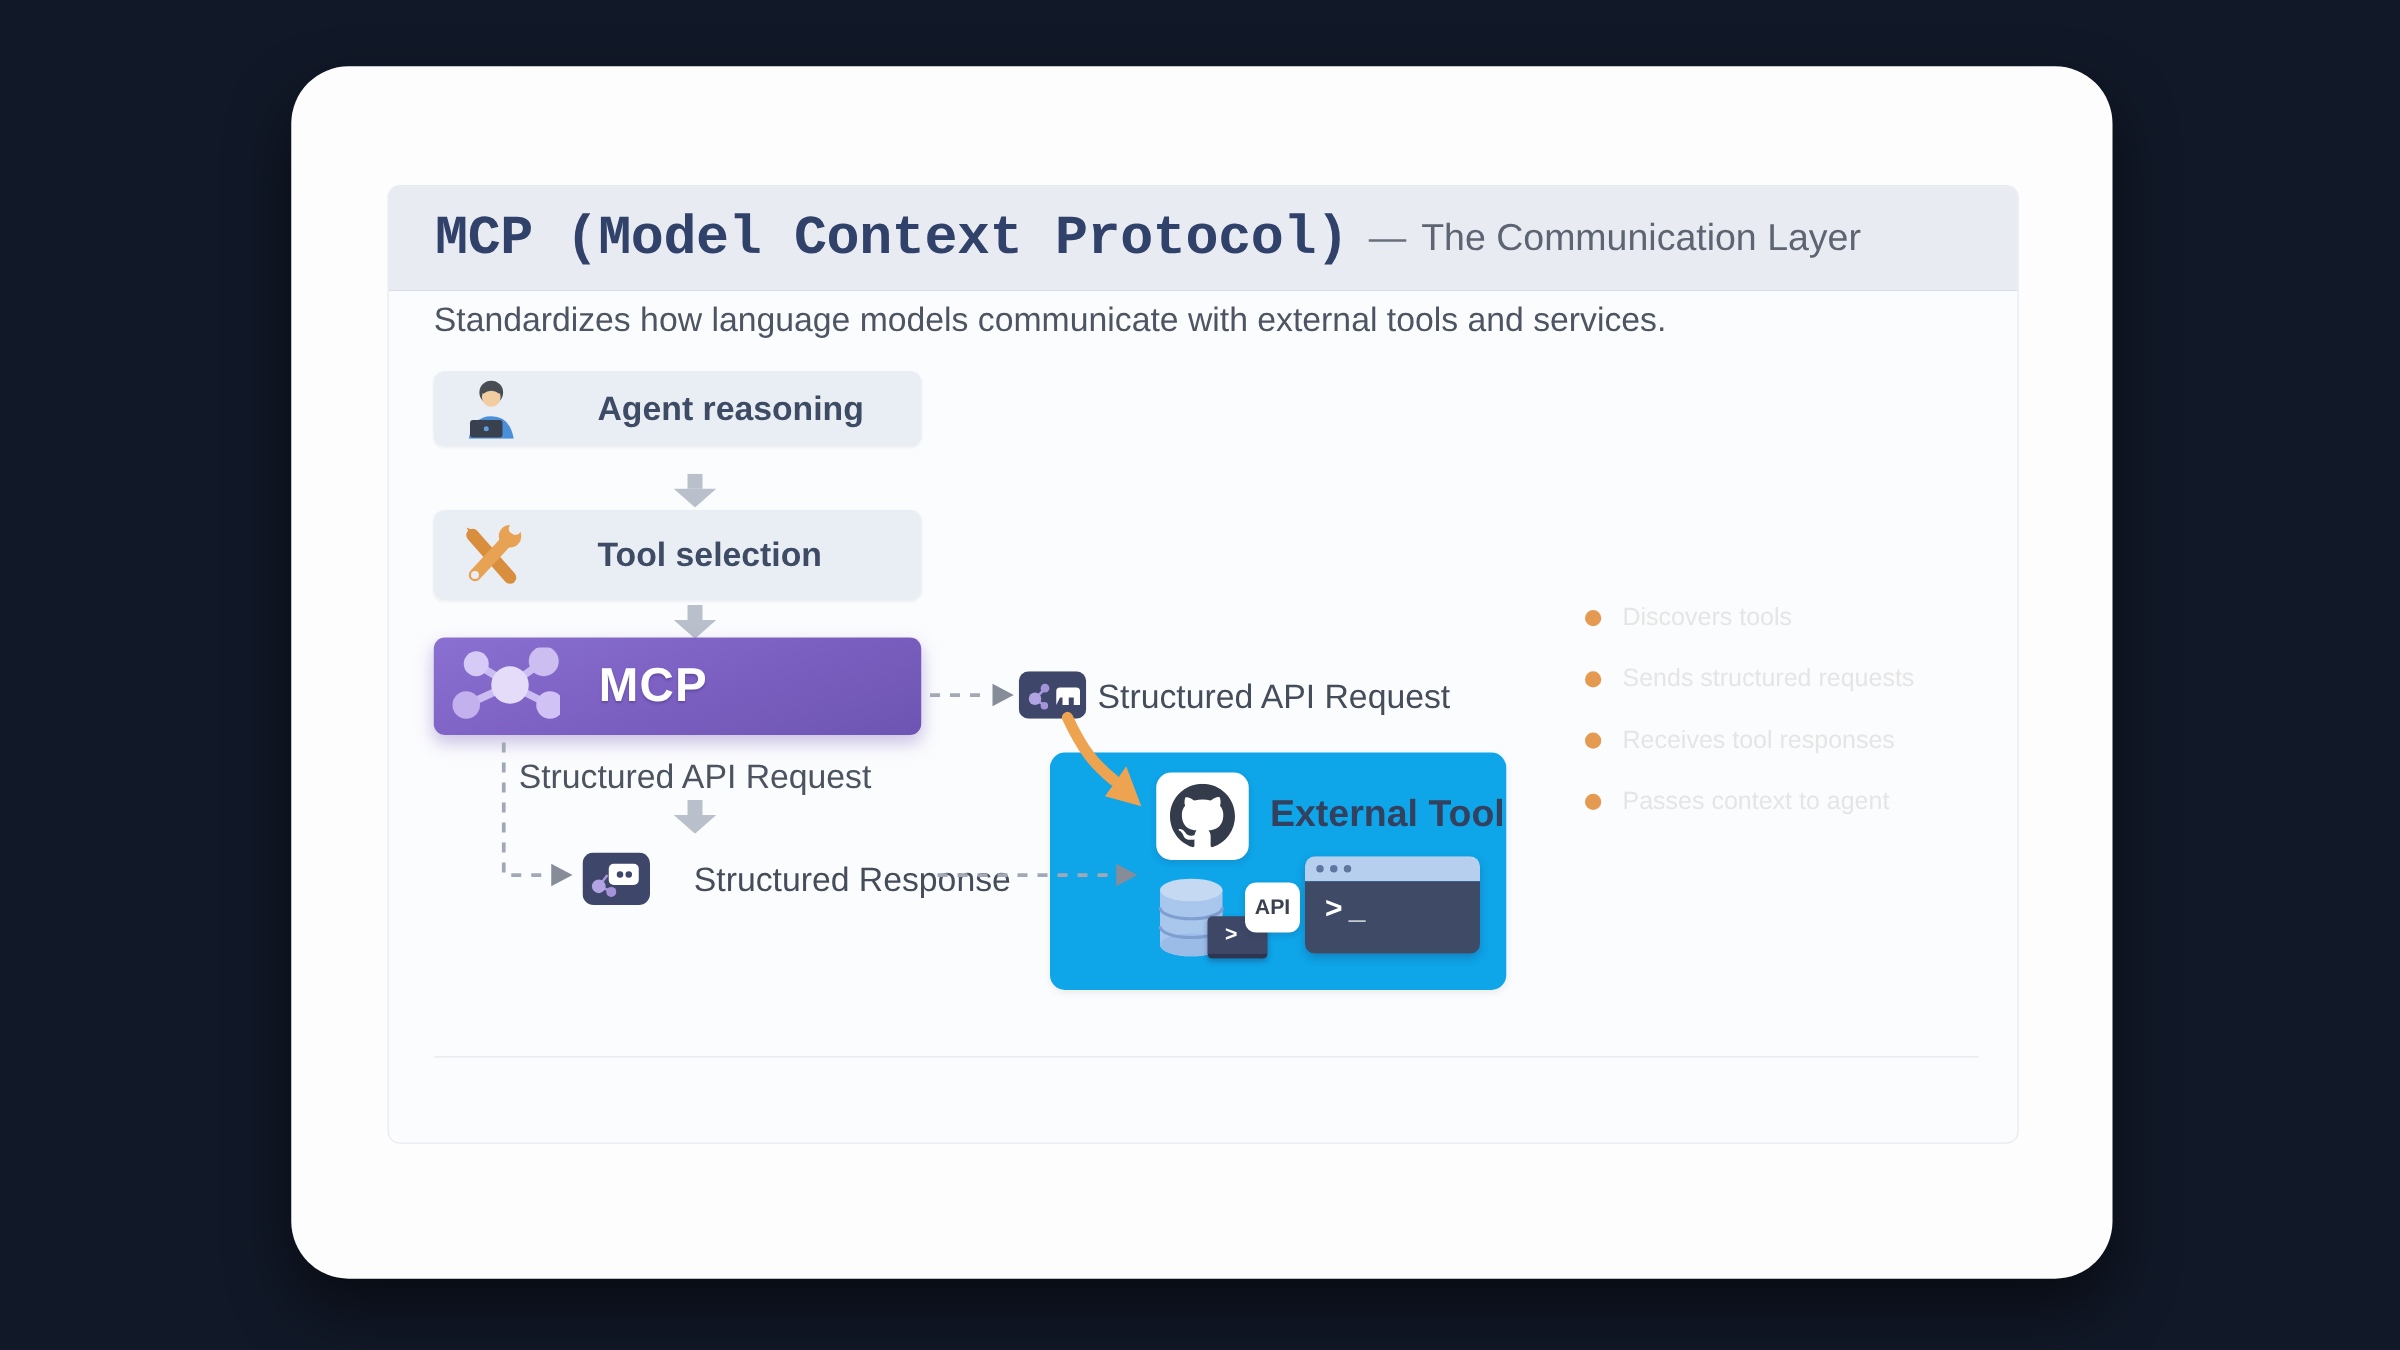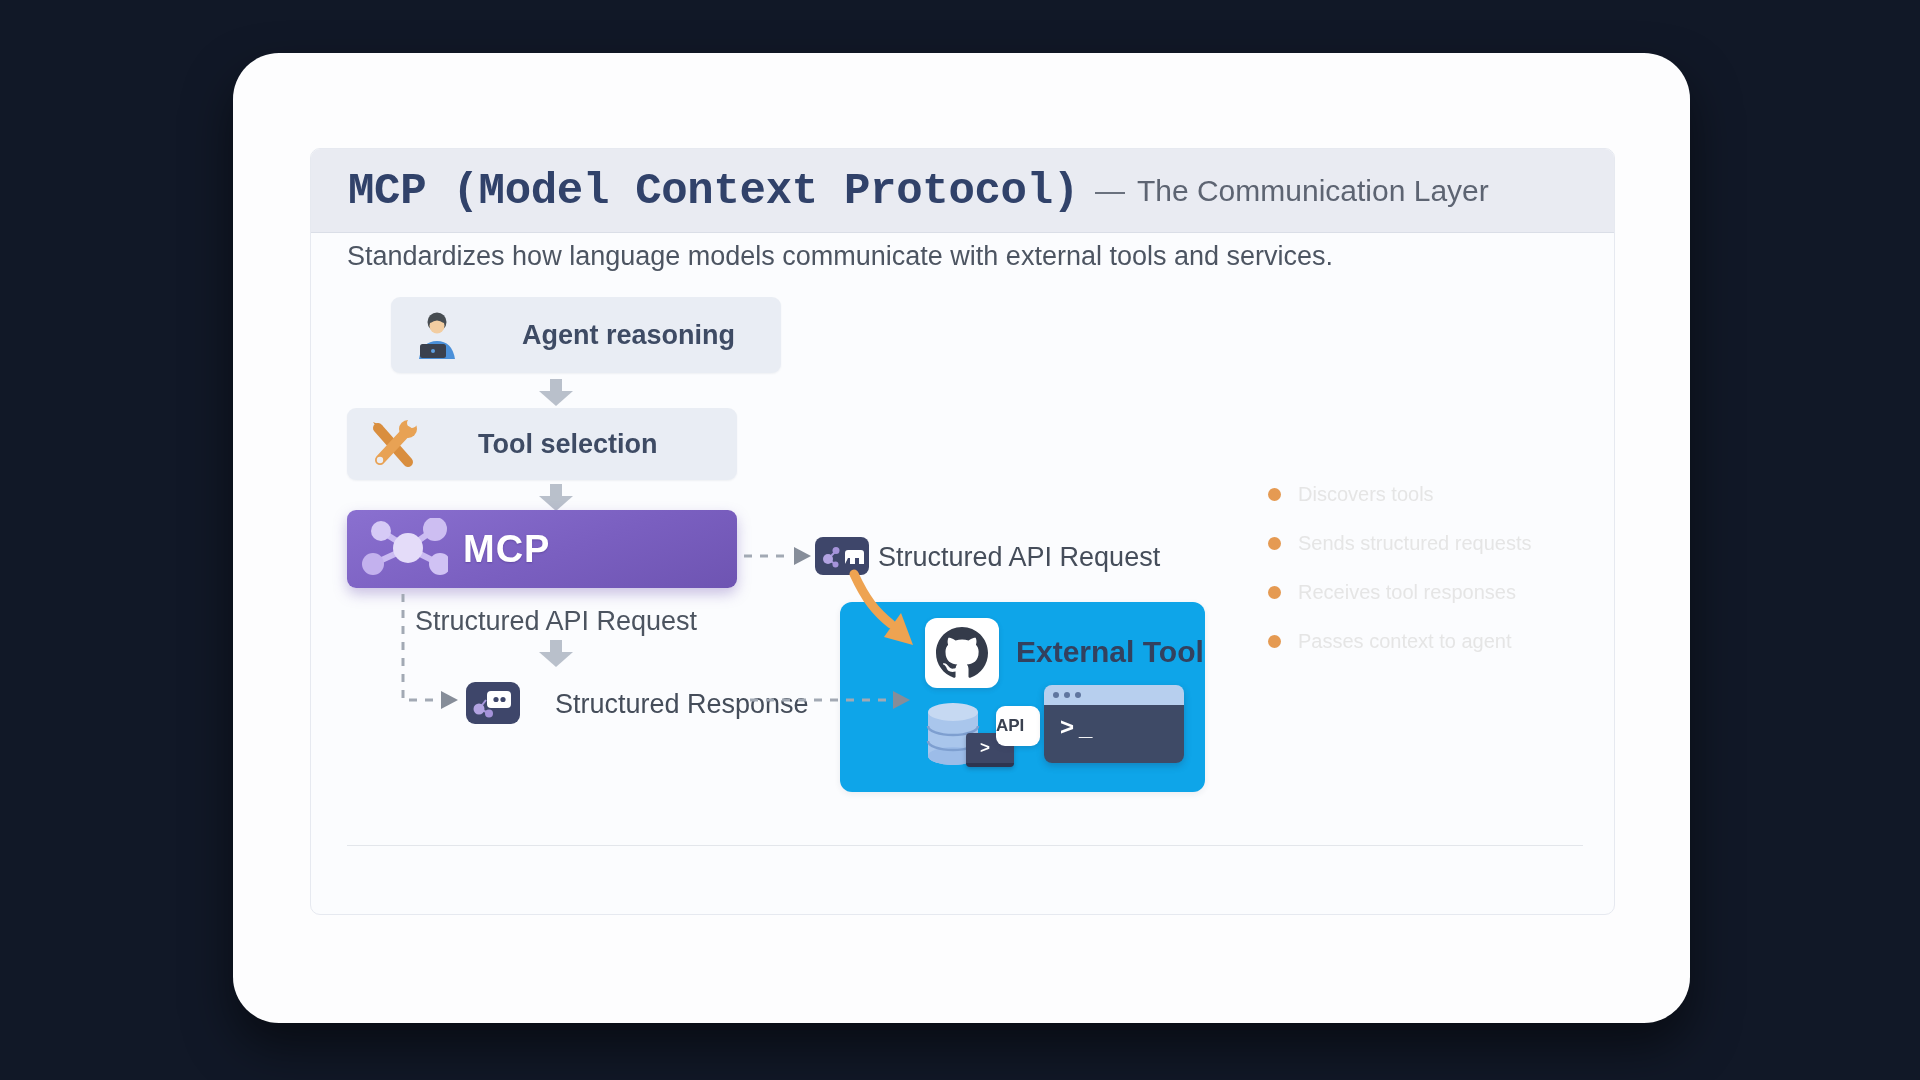--- a/index.html
+++ b/index.html
@@ -28,31 +28,31 @@
 
   .desc { position:absolute; left:347px; top:241px; font-size:27px; color:#4d5562; }
 
   .fbox {
     position:absolute; left:347px; width:390px;
     background:#e9edf4; border-radius:9px;
     display:flex; align-items:center; box-shadow:0 1px 2px rgba(40,50,80,0.06);
   }
   .fbox .icon { width:92px; display:flex; justify-content:center; align-items:center; }
   .fbox .lbl { font-size:27px; font-weight:bold; color:#3e4b64; margin-left:39px; }
-  .box1 { top:297px; height:76px;margin-left:44px; }
+  .box1 { top:297px; height:60px; }
   .box2 { top:408px; height:72px; }
 
   .mcpbox {
     position:absolute; left:347px; top:510px; width:390px; height:78px;
     background:linear-gradient(160deg,#8a70d0 0%, #7a5fc0 55%, #6e54b2 100%);
     border-radius:9px; display:flex; align-items:center;
     box-shadow:0 6px 14px rgba(110,84,178,0.35);
   }
   .mcpbox .icon { width:110px; display:flex; justify-content:center; align-items:center; }
-  .mcpbox .lbl { font-size:38px; font-weight:bold; color:#ffffff; letter-spacing:1px; margin-left:6px;
+  .mcpbox .lbl { font-size:38px; font-weight:bold; color:#ffffff; letter-spacing:1px; margin-left:22px;
                  text-shadow:0 1px 2px rgba(60,40,120,0.4); }
 
   .blockarrow { position:absolute; left:538px; }
   .arr1 { top:379px; } .arr2 { top:484px; } .arr3 { top:640px; }
 
   .underlabel { position:absolute; left:406px; top:606px; width:300px; text-align:center;
                 font-size:27px; color:#4c5460; }
 
   .badge { position:absolute; }
   .badge1 { left:815px; top:537px; }
@@ -74,21 +74,21 @@
   .dbicon { position:absolute; left:80px; top:96px; }
   .miniterm {
     position:absolute; left:126px; top:131px; width:48px; height:34px;
     background:#3e4766; border-radius:4px; border-bottom:4px solid #2e3550;
     color:#ffffff; font-size:17px; font-weight:bold; padding:5px 0 0 14px;
     box-shadow:0 2px 4px rgba(30,40,70,0.3);
   }
   .apipill {
     position:absolute; left:156px; top:104px; width:44px; height:40px;
     background:#ffffff; border-radius:9px; box-shadow:0 2px 5px rgba(40,50,80,0.2);
-    display:flex; align-items:center; justify-content:flex-start;
+    display:flex; align-items:center; justify-content:center;
     font-size:17px; font-weight:bold; color:#3a4150;
   }
   .termwin {
     position:absolute; left:204px; top:83px; width:140px; height:78px;
     border-radius:8px; overflow:hidden; box-shadow:0 3px 7px rgba(30,40,70,0.25);
   }
   .termbar { height:20px; background:#b7cfee; display:flex; align-items:center; padding-left:9px; }
   .termbar i { width:6px; height:6px; border-radius:50%; background:#5f769f; margin-right:5px; }
   .termbody { height:58px; background:#3e4a66; color:#ffffff;
               font-size:24px; font-weight:bold; padding:8px 0 0 16px; letter-spacing:5px; }

